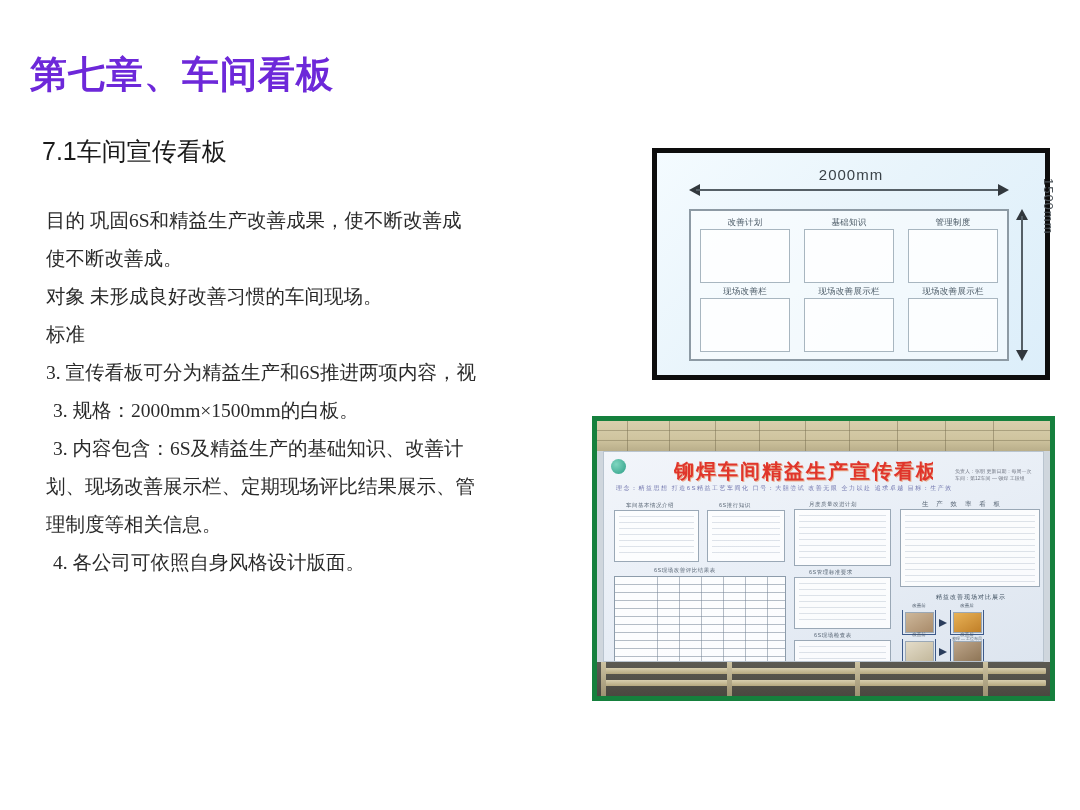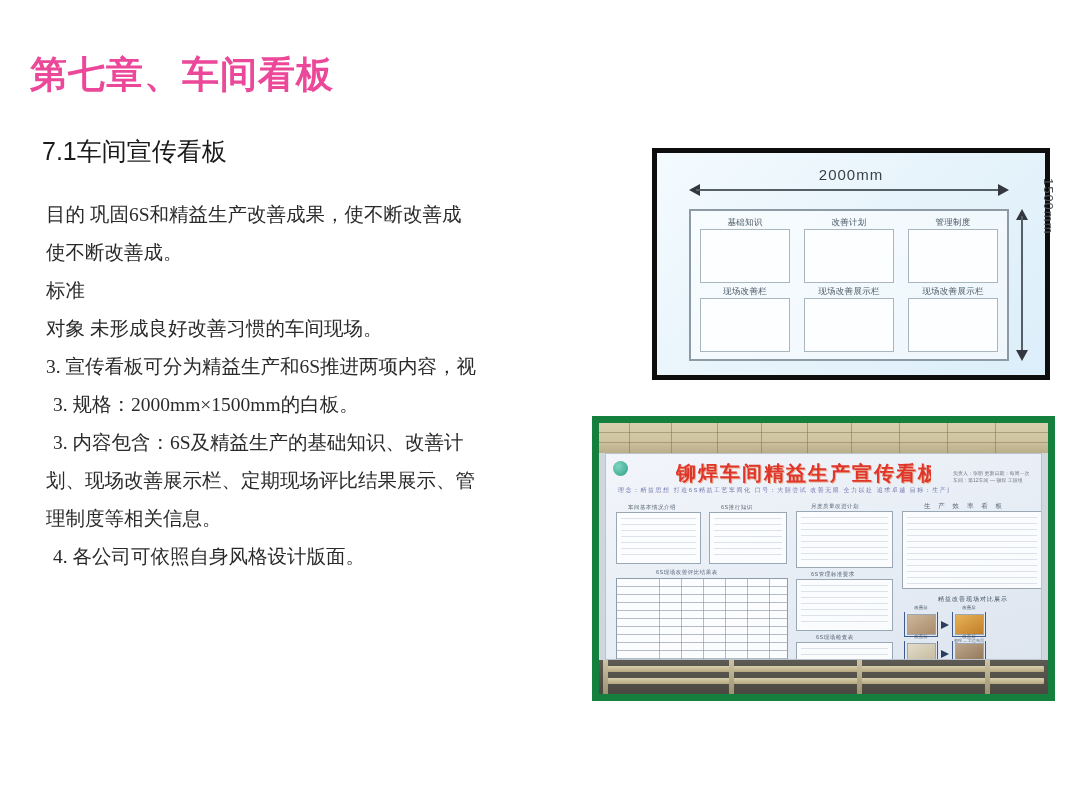--- a/index.html
+++ b/index.html
@@ -19,36 +19,36 @@
 
   
   .chapter-title {
     position: absolute;
     left: 30px;
     top: 50px;
     font-family: "Liberation Sans", "DejaVu Sans", sans-serif;
     font-weight: bold;
     font-size: 37px;
     letter-spacing: 1px;
-    color: #ec4899;
+    color: #6d28d9;
     white-space: nowrap;
   }
   .section-title {
     position: absolute;
     left: 42px;
     top: 135px;
     font-family: "Liberation Sans", "DejaVu Sans", sans-serif;
     font-size: 25px;
     color: #1a1a1a;
     white-space: nowrap;
   }
   .body-block {
     position: absolute;
     left: 46px;
-    top: 196px;
+    top: 202px;
     width: 500px;
   }
   .para {
     font-family: "Liberation Serif", "DejaVu Serif", serif;
     font-size: 19.5px;
     line-height: 38px;
     color: #2a2a2a;
     margin: 0;
     white-space: nowrap;
   }
@@ -182,21 +182,21 @@
     margin-bottom: 2px;
   }
 
   
   .photo-frame {
     position: absolute;
     left: 592px;
     top: 416px;
     width: 463px;
     height: 285px;
-    border: 7px solid #15803d;
+    border: 5px solid #15803d;
     background: #2b2b2b;
     box-sizing: border-box;
     overflow: hidden;
   }
   .photo-inner {
     position: absolute;
     left: 0; top: 0; right: 0; bottom: 0;
     background: #cfd6dd;
     overflow: hidden;
   }
@@ -421,22 +421,22 @@
 <body>
 
 <div id="slide">
 
   <div class="chapter-title">第七章、车间看板</div>
   <div class="section-title">7.1车间宣传看板</div>
 
   <div class="body-block">
     <p class="para">目的  巩固6S和精益生产改善成果，使不断改善成</p>
     <p class="para">使不断改善成。</p>
+    <p class="para">对象  未形成良好改善习惯的车间现场。</p>
     <p class="para">标准</p>
-    <p class="para">对象  未形成良好改善习惯的车间现场。</p>
     <p class="para">3. 宣传看板可分为精益生产和6S推进两项内容，视</p>
     <p class="para indent"> 3. 规格：2000mm×1500mm的白板。</p>
     <p class="para indent"> 3. 内容包含：6S及精益生产的基础知识、改善计</p>
     <p class="para">划、现场改善展示栏、定期现场评比结果展示、管</p>
     <p class="para">理制度等相关信息。</p>
     <p class="para indent"> 4. 各公司可依照自身风格设计版面。</p>
   </div>
 
   <div class="diagram-frame">
     <div class="diagram-inner">
@@ -451,25 +451,25 @@
       <div class="dim-right">
         <div class="arrow-t"></div>
         <div class="line"></div>
         <div class="arrow-b"></div>
       </div>
       <div class="dim-label-right">1500mm</div>
 
       <div class="board">
         <div class="board-row">
           <div class="board-cell">
+            <div class="cell-label">改善计划</div>
+            <div class="cell-box"></div>
+          </div>
+          <div class="board-cell">
             <div class="cell-label">基础知识</div>
-            <div class="cell-box"></div>
-          </div>
-          <div class="board-cell">
-            <div class="cell-label">改善计划</div>
             <div class="cell-box"></div>
           </div>
           <div class="board-cell">
             <div class="cell-label">管理制度</div>
             <div class="cell-box"></div>
           </div>
         </div>
         <div class="board-row">
           <div class="board-cell">
             <div class="cell-label">现场改善栏</div>

